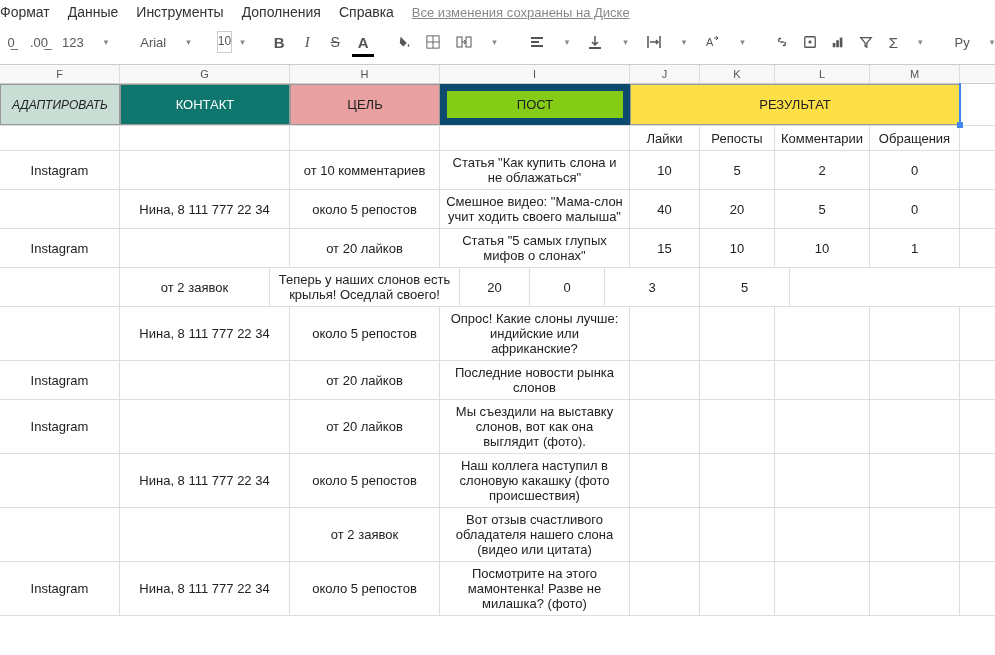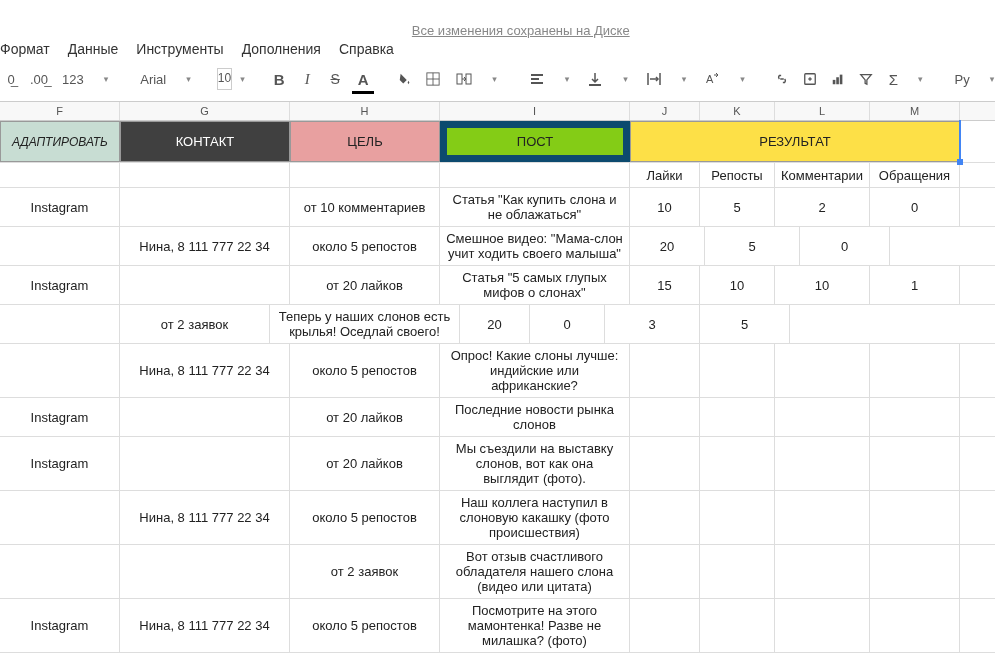--- a/index.html
+++ b/index.html
@@ -1,19 +1,19 @@
 <!DOCTYPE html>
 <html><head>
 <meta charset="utf-8">
 <style>
 * { box-sizing: border-box; margin: 0; padding: 0; }
 body { font-family: Arial, sans-serif; font-size: 13px; background: #fff; color: #222; width: 995px; height: 655px; overflow: hidden; }
 
 .menubar { display: flex; align-items: center; gap: 18px; padding: 4px 8px 6px 0; font-size: 14px; color: #333; }
-.menubar .item { cursor: pointer; margin-top: 37px; }
+.menubar .item { cursor: pointer; }
 .menubar .saved { color: #888; text-decoration: underline; font-size: 13px; }
 
 .toolbar { display: flex; align-items: center; gap: 6px; padding: 4px 4px 10px 0; border-bottom: 1px solid #ccc; color: #555; }
 .tb-sep { width: 1px; height: 20px; background: #ddd; margin: 0 4px; }
 .tb-btn { display: inline-flex; align-items: center; justify-content: center; min-width: 22px; height: 24px; padding: 0 4px; cursor: pointer; color: #555; font-size: 13px; }
 .tb-select { display: inline-flex; align-items: center; gap: 20px; padding: 0 6px; height: 24px; cursor: pointer; }
 .tb-select .caret { font-size: 9px; color: #888; }
 .font-name { width: 74px; }
 .font-size-box { width: 28px; border: 1px solid #ccc; text-align: center; height: 22px; padding-top: 2px; font-size: 12px; }
 .icon { width: 16px; height: 16px; }
@@ -40,21 +40,21 @@
 .cell.G { width: 170px; }
 .cell.H { width: 150px; }
 .cell.I { width: 190px; }
 .cell.J { width: 70px; }
 .cell.K { width: 75px; }
 .cell.L { width: 95px; }
 .cell.M { width: 90px; }
 
 .hdr-row .cell { font-weight: normal; padding: 6px 4px; }
 .hdr-F { background: #c8ddd3; border: 1px solid #999; font-size: 12px; font-style: italic; }
-.hdr-G { background: #404040; color: #fff; border: 1px solid #999; }
+.hdr-G { background: #0f766e; color: #fff; border: 1px solid #999; }
 .hdr-H { background: #e8a0a0; border: 1px solid #999; }
 .hdr-I { background: #84cc16; border: 7px solid #0c4a6e; }
 .hdr-result { background: #fde047; border: 1px solid #999; justify-content: center; position: relative; }
 .hdr-result::after { content:""; position:absolute; top:-2px; right:-2px; bottom:-2px; border-right: 2px solid #4285f4; }
 .sel-dot { position:absolute; right:-4px; bottom:-4px; width:6px; height:6px; background:#4285f4; }
 
 .subhdr .cell { font-size: 13px; padding: 4px 2px; }
 
 svg { display: block; }
 </style>
@@ -225,20 +225,21 @@
         <div class="cell J">10</div>
         <div class="cell K">5</div>
         <div class="cell L">2</div>
         <div class="cell M">0</div>
       </div>
       <div class="row">
         <div class="cell F"></div>
         <div class="cell G">Нина, 8 111 777 22 34</div>
         <div class="cell H">около 5 репостов</div>
         <div class="cell I">Смешное видео: "Мама-слон учит ходить своего малыша"</div>
+        <div class="cell J">40</div>
         <div class="cell K">20</div>
         <div class="cell L">5</div>
         <div class="cell M">0</div>
       </div>
       <div class="row">
         <div class="cell F">Instagram</div>
         <div class="cell G"></div>
         <div class="cell H">от 20 лайков</div>
         <div class="cell I">Статья "5 самых глупых мифов о слонах"</div>
         <div class="cell J">15</div>

